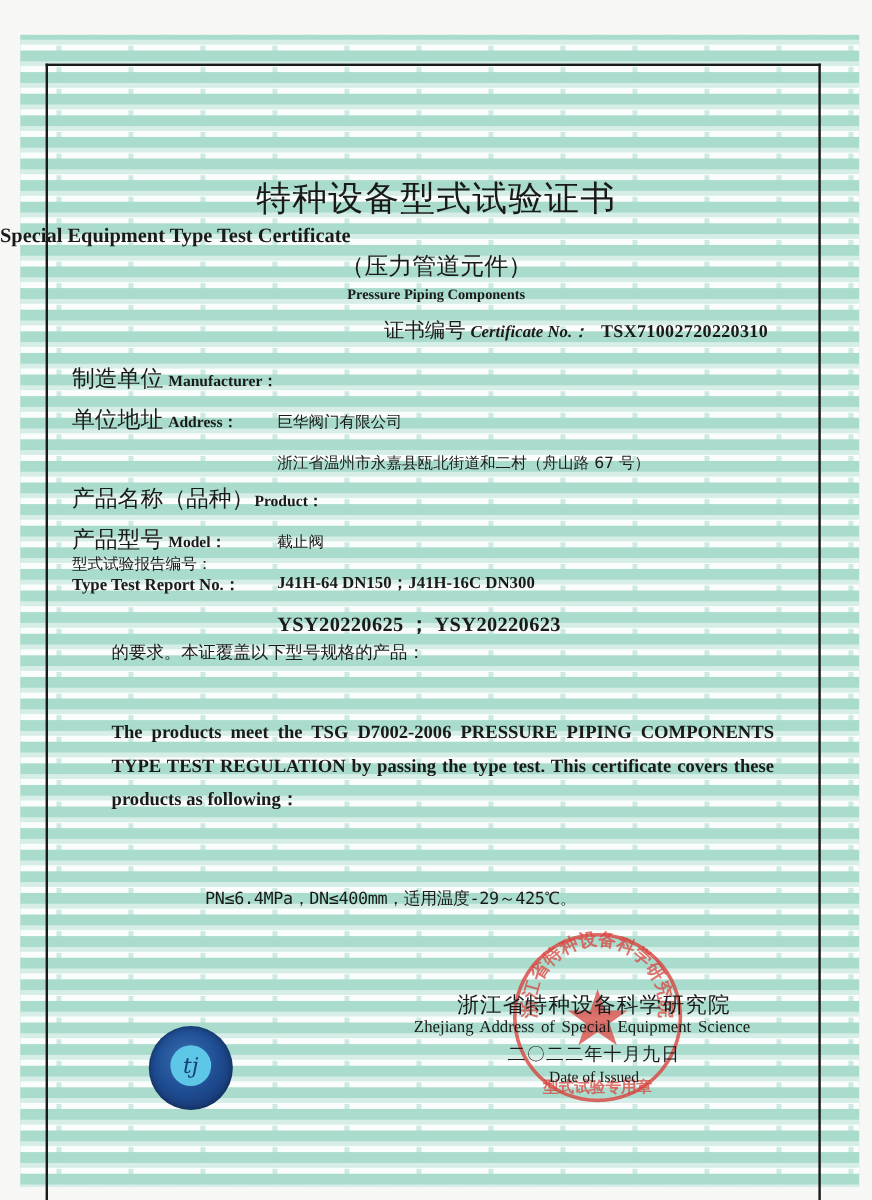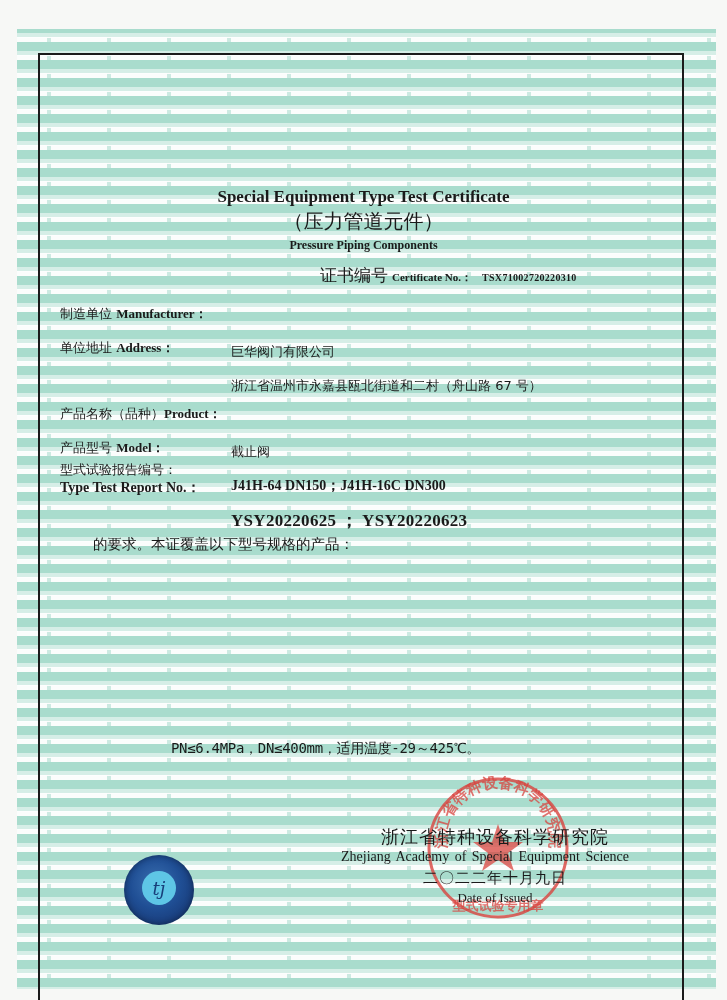--- a/index.html
+++ b/index.html
@@ -26,41 +26,41 @@
   .frame {
     position: absolute; left: 38px; top: 53px; width: 642px; height: 975px;
     border-top: 2px solid #1b1b1b; border-left: 2px solid #1b1b1b; border-right: 2px solid #1b1b1b;
   }
   .content { position: absolute; left: 0; top: 0; width: 727px; height: 1000px; }
   .title-cn {
     position: absolute; left: 0; width: 727px; top: 146px; text-align: center;
     font-size: 29px; letter-spacing: 1px; font-family: "DejaVu Sans", sans-serif; font-weight: normal;
   }
   .title-en {
-    position: absolute; left: 0; width: 727px; top: 187px; text-align: center;
+    position: absolute; left: 0; width: 727px; top: 187px; 
     font-size: 17px; font-weight: bold; font-family: "Liberation Serif", serif;
   }
   .subtitle-cn {
     position: absolute; left: 0; width: 727px; top: 208px; text-align: center;
     font-size: 20px; font-family: "DejaVu Sans", sans-serif;
   }
   .subtitle-en {
     position: absolute; left: 0; width: 727px; top: 238px; text-align: center;
     font-size: 12px; font-weight: bold; font-family: "Liberation Serif", serif;
   }
   .cert-no {
     position: absolute; left: 320px; top: 264px; white-space: nowrap;
   }
   .cert-no .cn { font-size: 17px; font-family: "DejaVu Sans", sans-serif; }
-  .cert-no .en { font-size: 11px; font-weight: bold; font-family: "Liberation Serif", serif; margin-left: 4px; }
-  .cert-no .val { font-size: 10px; font-weight: bold; font-family: "Liberation Serif", serif; margin-left: 10px; letter-spacing: 0.3px; }
+  .cert-no .en { font-size: 14px; font-weight: bold; font-family: "Liberation Serif", serif; margin-left: 4px; font-style: italic; }
+  .cert-no .val { font-size: 15px; font-weight: bold; font-family: "Liberation Serif", serif; margin-left: 10px; letter-spacing: 0.3px; }
 
   .row { position: absolute; left: 60px; white-space: nowrap; }
   .row .label { display: inline-block; width: 170px; font-size: 13px; }
-  .row .label .cn { font-family: Liberation Serif, serif; font-size: 13px; }
+  .row .label .cn { font-family: Liberation Serif, serif; font-size: 19px; }
   .row .label .en { font-family: "Liberation Serif", serif; font-weight: bold; font-size: 13px; }
   .row .value { position: absolute; left: 171px; top: 0; font-size: 13px; font-family: "DejaVu Sans", sans-serif; margin-top: 40px; }
   .row .value.bold-en { font-family: "Liberation Serif", serif; font-weight: bold; font-size: 14px; }
   .row .value.big-en { font-family: "Liberation Serif", serif; font-weight: bold; font-size: 17px; letter-spacing: 0.3px; }
 
   .label2 { position: absolute; left: 60px; font-size: 13px; white-space: nowrap; }
   .label2 .cn { font-family: "DejaVu Sans", sans-serif; }
   .label2 .en { font-family: "Liberation Serif", serif; font-weight: bold; font-size: 14px; margin-top: 40px; }
 
   .para-cn {
@@ -107,20 +107,21 @@
     font-family: "DejaVu Serif", serif; font-style: italic; font-size: 18px; color: #173e7a; font-weight: normal;
   }
 </style>
 </head>
 <body>
 
 <div class="sheet"></div>
 <div class="frame"></div>
 
 <div class="content">
+  <div class="title-cn">特种设备型式试验证书</div>
   <div class="title-en">Special Equipment Type Test Certificate</div>
   <div class="subtitle-cn">（压力管道元件）</div>
   <div class="subtitle-en">Pressure Piping Components</div>
 
   <div class="cert-no">
     <span class="cn">证书编号</span><span class="en">Certificate No.：</span><span class="val">TSX71002720220310</span>
   </div>
 
   <div class="row" style="top:303px">
     <span class="label"><span class="cn">制造单位</span> <span class="en">Manufacturer：</span></span>
@@ -147,37 +148,38 @@
   </div>
   <div class="row" style="top:469px">
     <span class="label"></span>
     <span class="value big-en">YSY20220625 ； YSY20220623</span>
   </div>
 
   <div class="para-cn" style="top:530px">
     <div>的要求。本证覆盖以下型号规格的产品：</div>
   </div>
 
+  <div class="para-en">The products meet the TSG D7002-2006 PRESSURE PIPING COMPONENTS TYPE TEST REGULATION by passing the type test. This certificate covers these products as following：</div>
 
   <div class="spec">PN≤6.4MPa，DN≤400mm，适用温度-29～425℃。</div>
 
   <svg class="seal" viewBox="0 0 144 144">
     <defs>
       <path id="arcTop" d="M 22 78 A 52 52 0 1 1 122 78"></path>
       <path id="arcBot" d="M 40 118 A 52 52 0 0 0 104 118"></path>
     </defs>
     <circle cx="72" cy="72" r="69" fill="none" stroke="#d8443f" stroke-width="3" opacity="0.8"></circle>
     <polygon points="72,48 78,66 97,66 82,77 88,95 72,84 56,95 62,77 47,66 66,66" fill="#d8443f" opacity="0.75"></polygon>
     <text font-family="DejaVu Sans, sans-serif" font-size="15" fill="#d8443f" opacity="0.75" font-weight="bold">
       <textPath href="#arcTop" startOffset="50%" text-anchor="middle">浙江省特种设备科学研究院</textPath>
     </text>
     <text x="72" y="134" text-anchor="middle" font-family="DejaVu Sans, sans-serif" font-size="13" fill="#d8443f" opacity="0.75" font-weight="bold">型式试验专用章</text>
   </svg>
 
   <div class="issuer-cn">浙江省特种设备科学研究院</div>
-  <div class="issuer-en">Zhejiang Academy of Special Equipment Science</div>
+  <div class="issuer-en">Zhejiang Address of Special Equipment Science</div>
   <div class="issue-date">二〇二二年十月九日</div>
   <div class="date-label">Date of Issued</div>
 
   <div class="hologram">
     <div class="inner">tj</div>
   </div>
 </div>
 
 </body></html>

